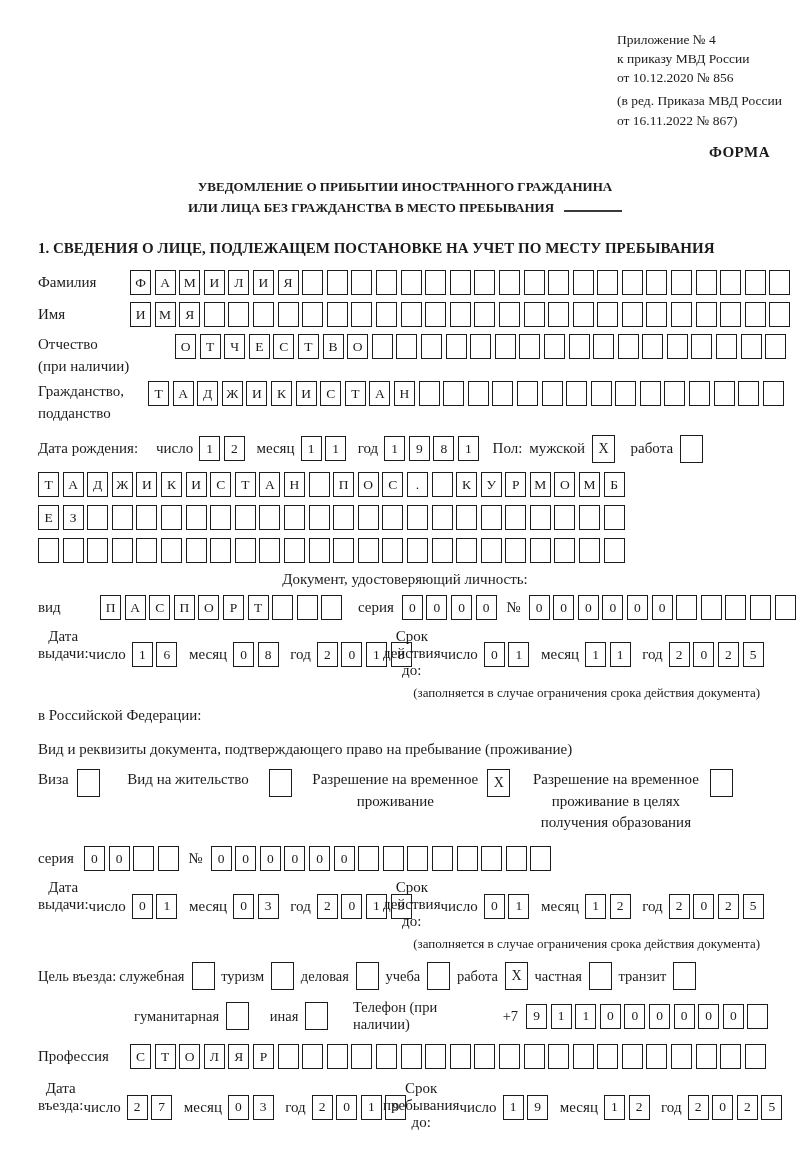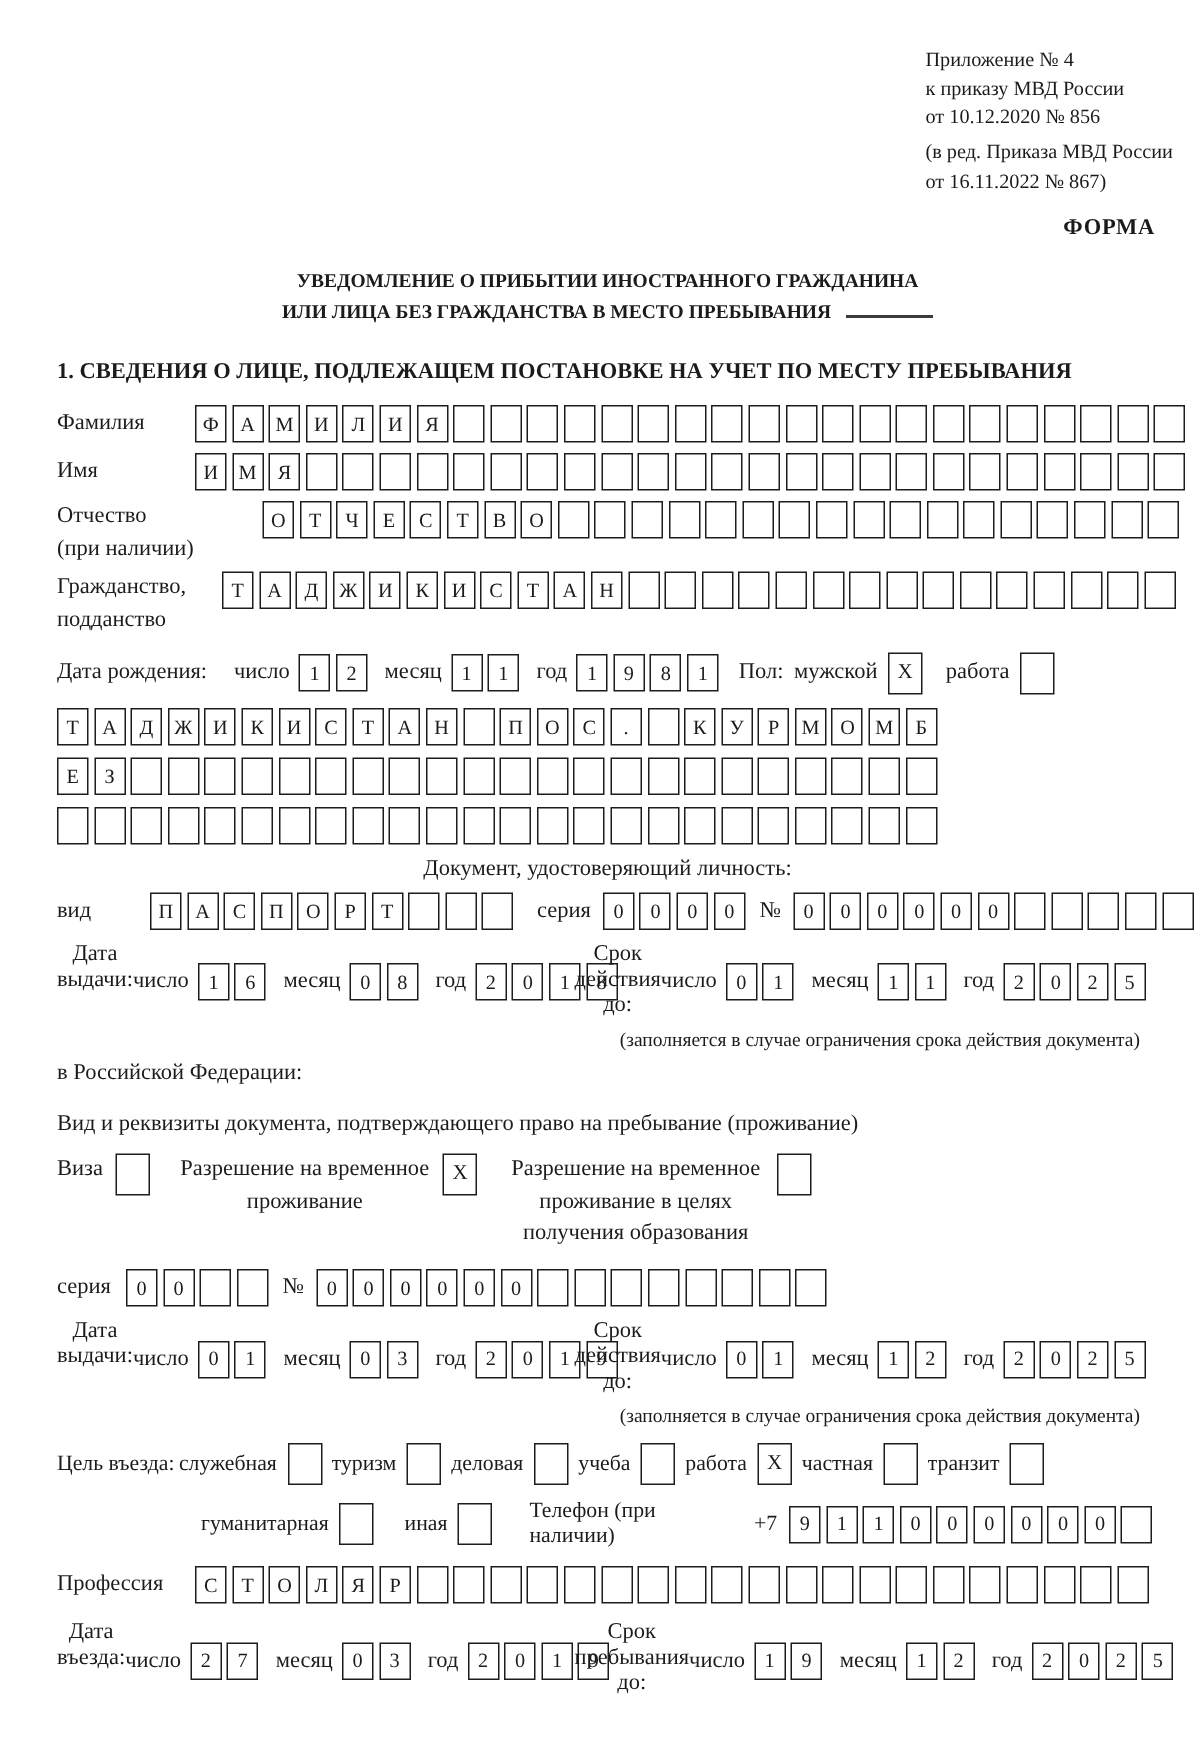--- a/index.html
+++ b/index.html
@@ -414,20 +414,26 @@
   <div class="para" style="margin-top:2px">в Российской Федерации:</div>
   <div class="para">Вид и реквизиты документа, подтверждающего право на пребывание (проживание)</div>
 
   <div class="permit-row">
     <span class="permit-opt">
       <span class="optlabel">Виза</span>
       <span class="cells chk">
           <span class="cell"></span>
         </span>
     </span>
+    <span class="permit-opt" style="margin-left:8px">
+      <span class="optlabel">Вид на жительство</span>
+      <span class="cells chk" style="margin-left:12px">
+          <span class="cell"></span>
+        </span>
+    </span>
     <span class="permit-opt">
       <span class="optlabel center w160">Разрешение на временное проживание</span>
       <span class="cells chk">
           <span class="cell">X</span>
         </span>
     </span>
     <span class="permit-opt">
       <span class="optlabel center w175">Разрешение на временное проживание в целях получения образования</span>
       <span class="cells chk">
           <span class="cell"></span>

